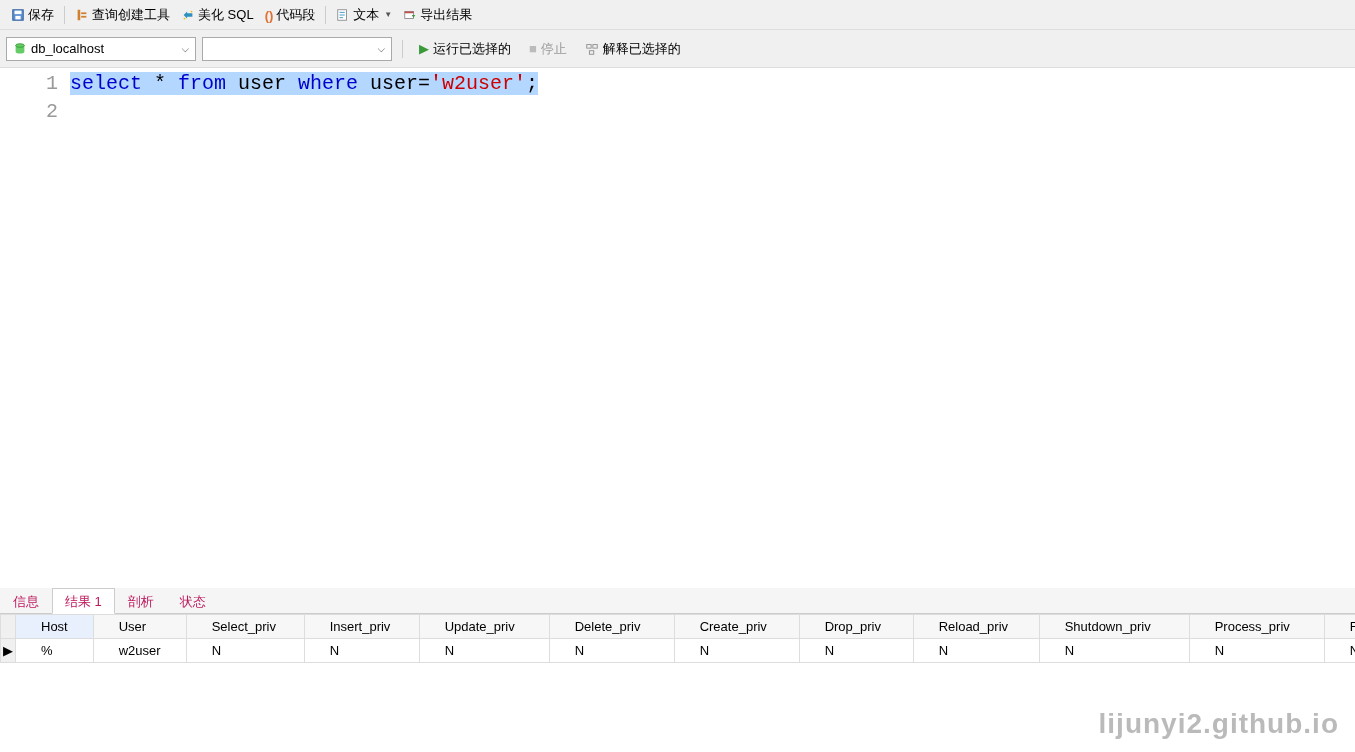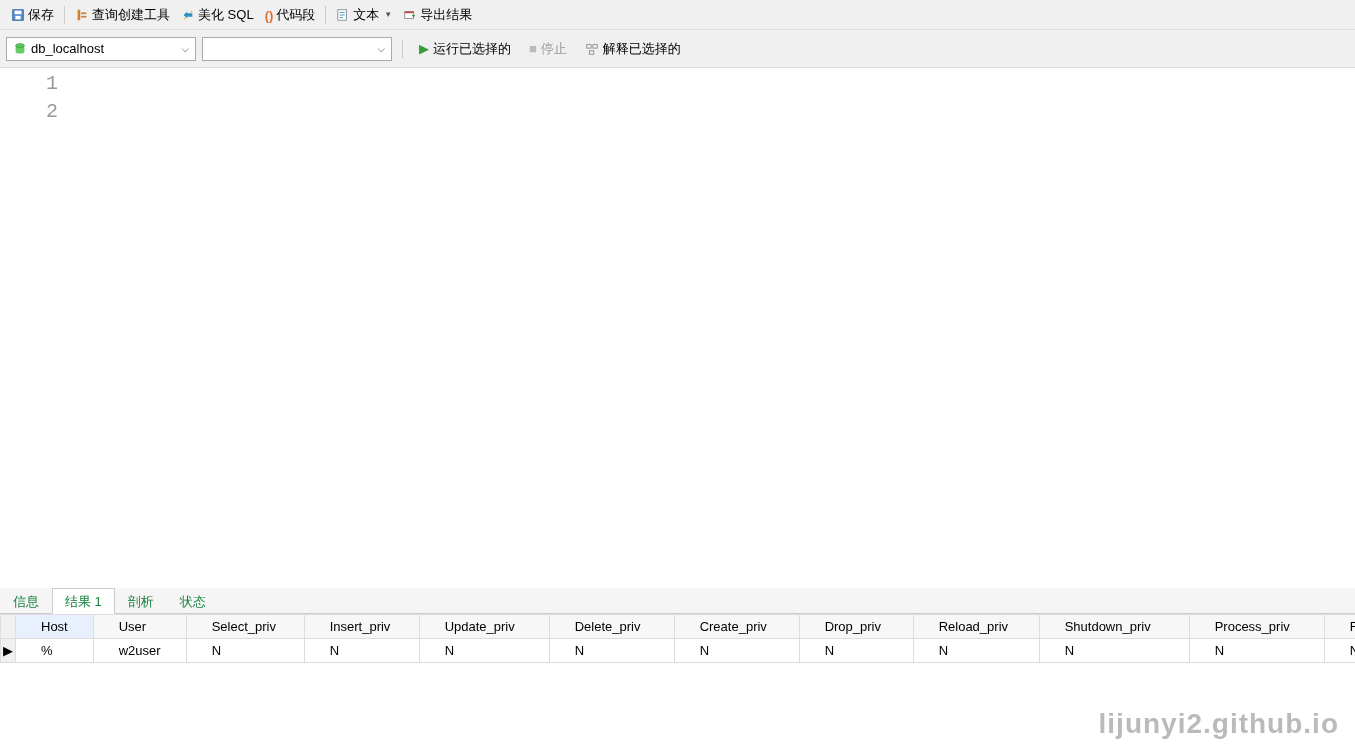--- a/index.html
+++ b/index.html
@@ -22,21 +22,21 @@
 .editor { display: flex; background: #fff; height: 520px; font-family: "Consolas", "Courier New", monospace; font-size: 20px; }
 .gutter { width: 70px; text-align: right; padding-right: 12px; color: #999; user-select: none; padding-top: 2px; }
 .gutter div { line-height: 28px; }
 .code { flex: 1; padding-top: 2px; }
 .code .line { line-height: 28px; white-space: pre; }
 .hl { background: #b4d7ff; }
 .kw { color: #0000cc; }
 .str { color: #cc0000; }
 
 .tabs { display: flex; border-bottom: 1px solid #ccc; background: #f5f5f5; height: 26px; }
-.tab { padding: 4px 12px; border: 1px solid transparent; cursor: pointer; font-size: 13px; color: #15803d; }
+.tab { padding: 4px 12px; border: 1px solid transparent; cursor: pointer; font-size: 13px; color: #be185d; }
 .tab.active { background: #fff; border: 1px solid #ccc; border-bottom: 1px solid #fff; margin-bottom: -1px; }
 
 .grid { overflow-x: auto; }
 .grid table { border-collapse: collapse; width: max-content; }
 .grid th, .grid td { border: 1px solid #ddd; padding: 4px 25px; text-align: left; font-weight: normal; font-size: 13px; white-space: nowrap; }
 .grid th { background: #f7f7f7; height: 24px; }
 .grid td { height: 24px; background: #fff; }
 .row-marker { width: 12px; padding: 0 2px !important; text-align: center !important; background: #f0f0f0 !important; }
 th.col-host { background: #e8f0fe !important; }
 
@@ -127,20 +127,21 @@
     <span>解释已选择的</span>
   </div>
 </div>
 
 <div class="editor">
   <div class="gutter">
     <div>1</div>
     <div>2</div>
   </div>
   <div class="code">
+    <div class="line"><span class="hl"><span class="kw">select</span><span> * </span><span class="kw">from</span><span> user </span><span class="kw">where</span><span> user=</span><span class="str">'w2user'</span><span>;</span></span></div>
   </div>
 </div>
 
 <div class="tabs">
   <div class="tab">信息</div>
   <div class="tab active">结果 1</div>
   <div class="tab">剖析</div>
   <div class="tab">状态</div>
 </div>
 

